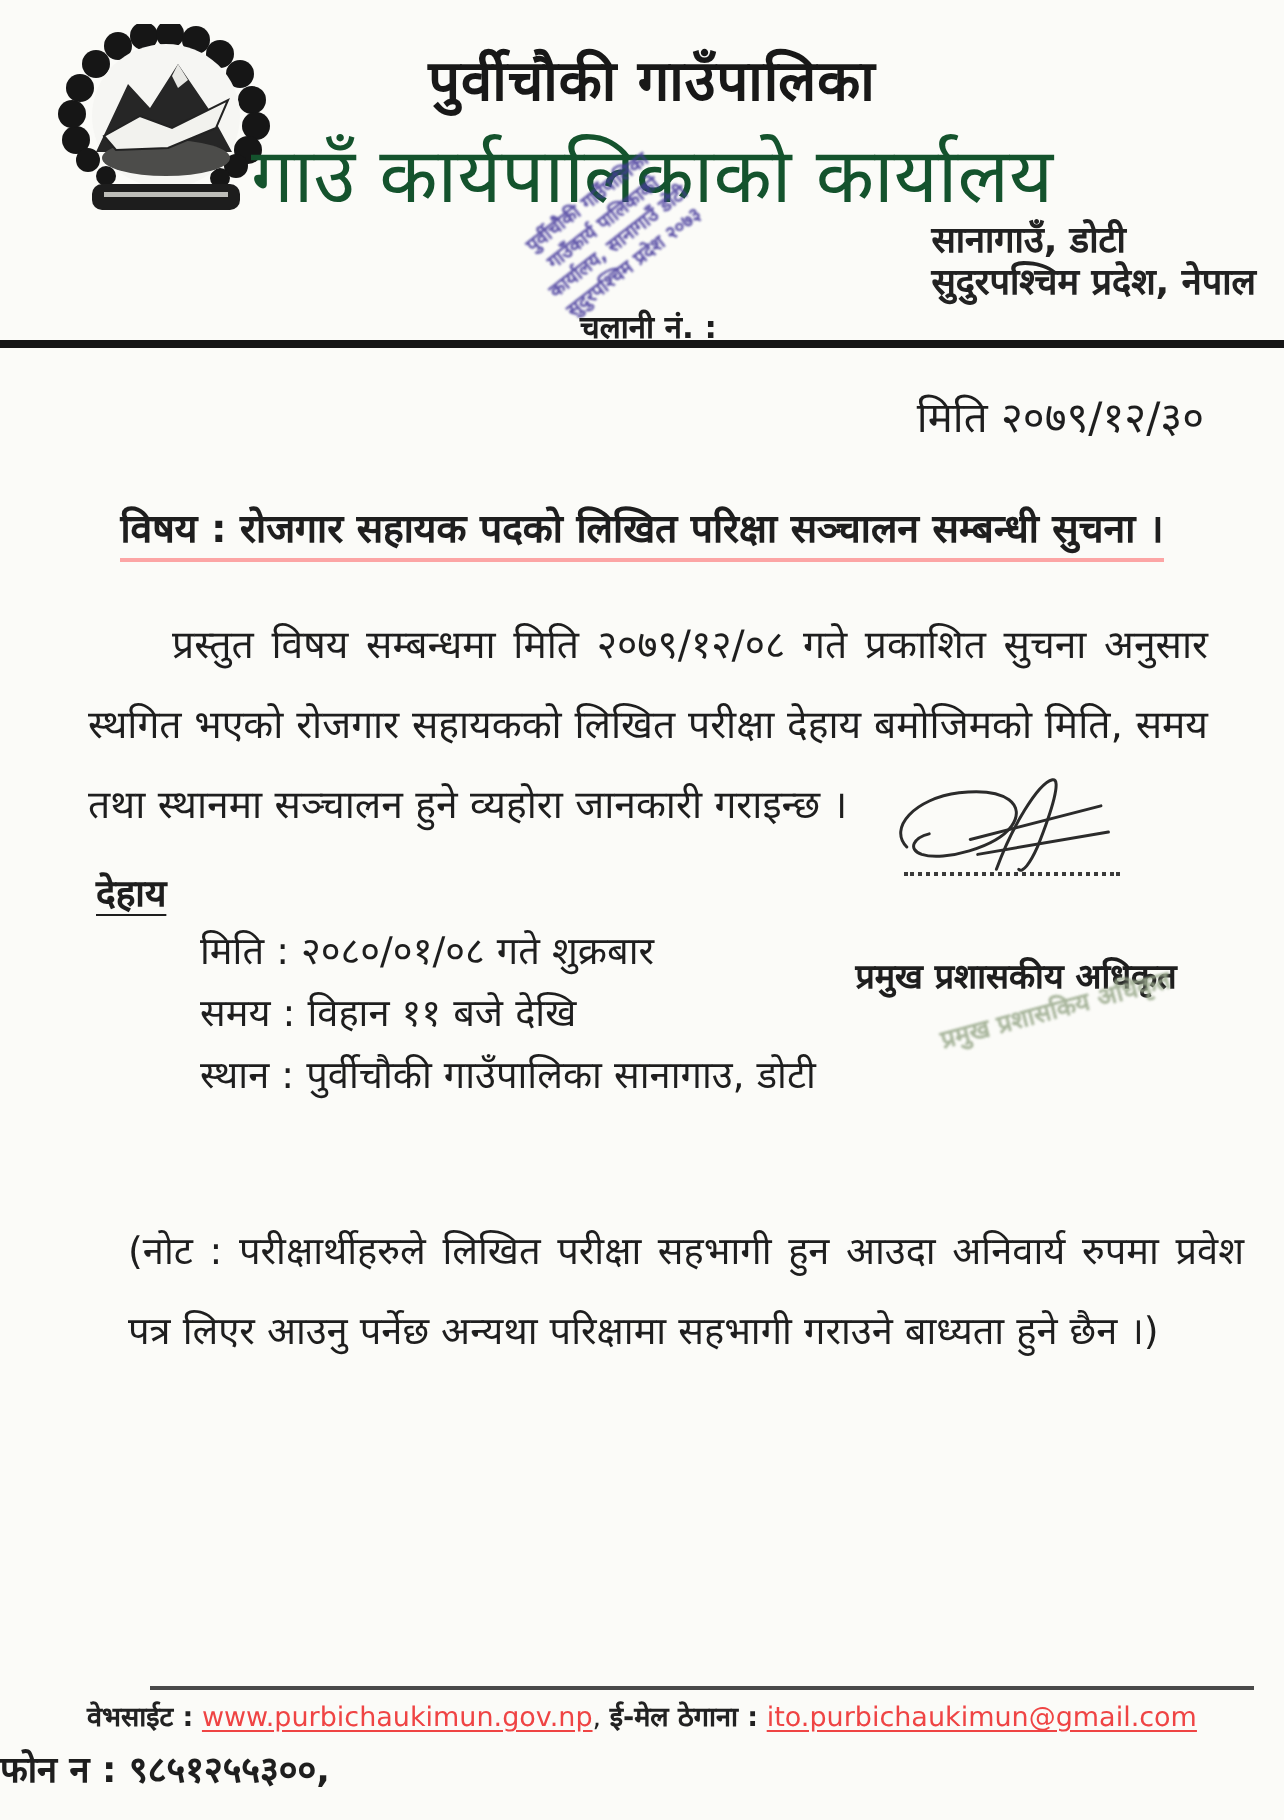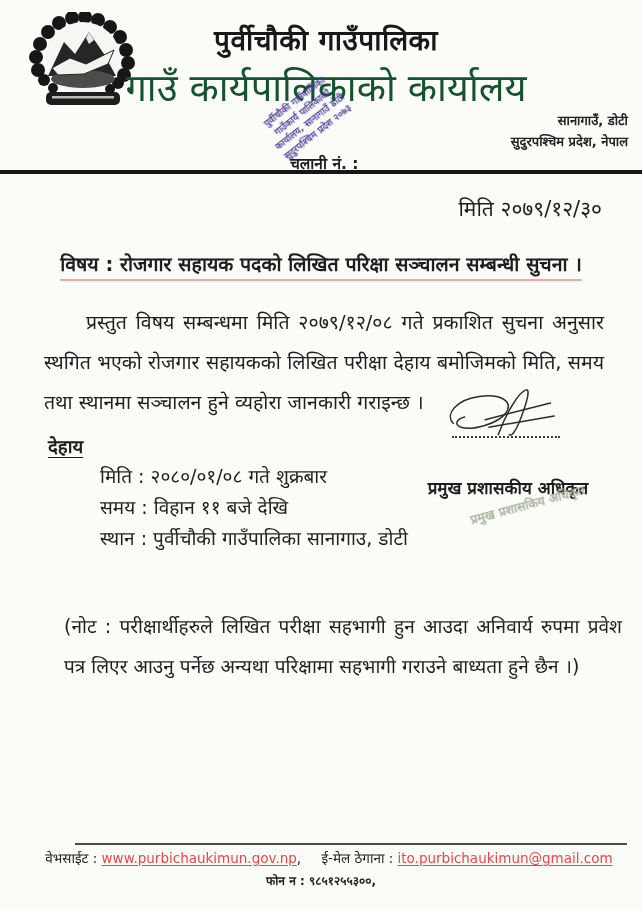--- a/index.html
+++ b/index.html
@@ -19,21 +19,21 @@
   .titles{left:90px;right:80px;top:20px;text-align:center;}
   .title1{font-size:28px;font-weight:bold;letter-spacing:0.5px;color:#181818;}
   .title2{font-size:38px;font-weight:normal;margin-top:2px;color:#14532d;}
   .stamp{
     left:236px;top:92px;width:140px;
     transform:rotate(-38deg);
     color:#473b9c;text-align:center;
     font-size:9.5px;line-height:12.5px;font-weight:bold;
     filter:blur(0.4px);opacity:0.92;
   }
-  .address{right:14px;top:110px;text-align:right;font-size:13px;font-weight:bold;line-height:21px;color:#222;}
+  .address{right:14px;top:110px;font-size:18px;font-weight:bold;line-height:21px;color:#222;}
   .ref-label{left:40px;top:152px;font-size:15.5px;font-weight:bold;}
   .dispatch-label{left:290px;top:152px;font-size:15.5px;font-weight:bold;}
   .rule{left:0;right:0;top:170px;height:3.5px;background:#161616;}
 
   
   .date-line{right:40px;top:194px;font-size:21px;font-weight:500;}
   .subject{left:0;right:0;top:250px;text-align:center;font-size:19.5px;font-weight:bold;}
   .subject span{border-bottom:2px solid #fca5a5;padding-bottom:3px;}
   .body-par{left:44px;width:560px;top:303px;font-size:19.5px;line-height:40px;
     text-indent:42px;text-align:justify;margin:0;}
@@ -51,23 +51,23 @@
     transform:rotate(-15deg);
     color:#9fae92;font-size:12.5px;font-weight:bold;
     filter:blur(0.4px);opacity:0.9;
   }
 
   .note{left:48px;width:558px;top:590px;font-size:19px;line-height:40px;text-align:justify;margin:16px;}
 
   
   .f-rule{left:75px;width:552px;top:843px;height:1.5px;background:#4a4a4a;}
   .f-row{left:0;right:0;top:849px;text-align:center;font-size:13.5px;color:#222;}
-  .f-row .lbl{font-weight:normal;margin-left:16px;}
+  .f-row .lbl{font-weight:bold;}
   .f-row a{color:#ef4444;text-decoration:underline;text-underline-offset:2px;}
-  .f-phone{left:0;right:0;top:872px;text-align:center;font-size:12px;font-weight:bold;}
+  .f-phone{left:0;right:0;top:872px;text-align:left;font-size:18px;font-weight:bold;}
 </style>
 </head>
 <body>
 
 <div class="page">
 
   <svg class="abs logo" viewBox="0 0 110 104" aria-hidden="true">
     <g fill="#161616">
       <circle cx="10" cy="58" r="7"></circle>
         <circle cx="8" cy="45" r="7"></circle>

